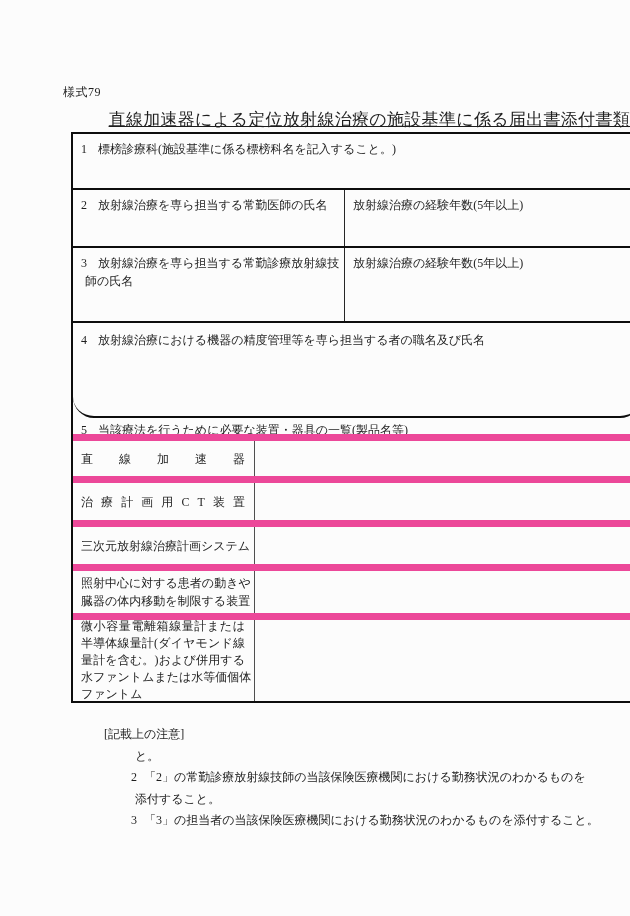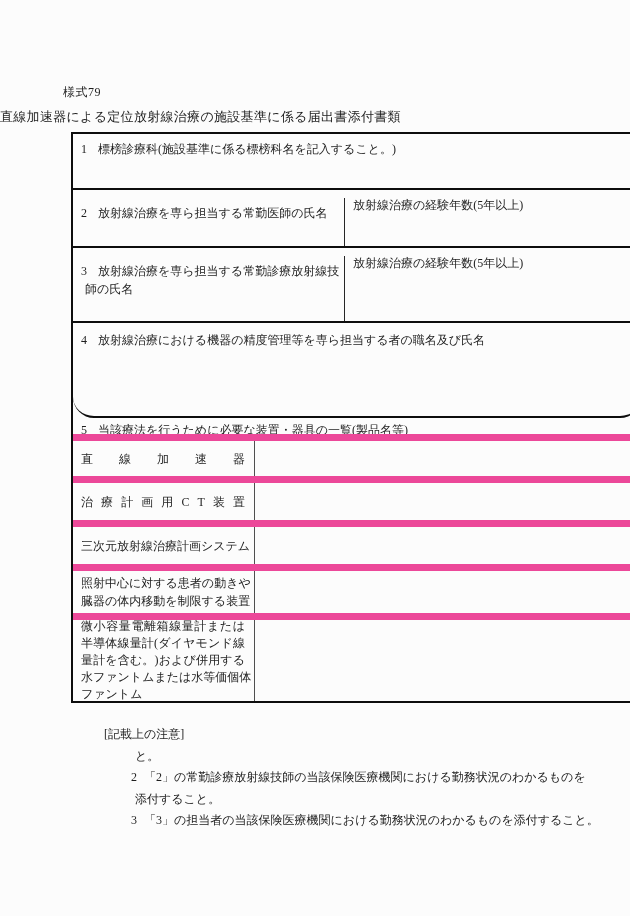--- a/index.html
+++ b/index.html
@@ -20,24 +20,25 @@
     left: 63px;
     top: 84px;
     font-size: 12px;
     letter-spacing: 0.5px;
   }
   .doc-title {
     position: absolute;
     left: 0;
     right: 0;
     top: 108px;
-    text-align: left;
-    font-size: 13px;
+    text-align: right;
+    font-size: 17px;
     letter-spacing: 0.3px;
     white-space: nowrap;
+    text-decoration: underline;
   }
   .table {
     position: absolute;
     left: 71px;
     top: 132px;
     width: 572px;
     border: 2px solid #0d0d0d;
     background: #fcfcfc;
   }
   .trow { width: 100%; overflow: hidden; }
@@ -45,21 +46,20 @@
   .bb-light { border-bottom: 7px solid #ec4899; }
   .r1 { height: 56px; padding: 6px 6px 0 8px; }
   .r2 { height: 58px; display: flex; }
   .r3 { height: 75px; display: flex; }
   .r4 { height: 95px; padding: 8px 6px 0 8px; border-radius: 21px; }
   .r5h { height: 23px; padding: 3px 6px 0 8px; }
   .cell-l2 {
     width: 272px;
     border-right: 1px solid #262626;
     padding: 6px 6px 0 8px;
-    margin-top: 8px;
   }
   .cell-r2 { flex: 1; padding: 6px 4px 0 8px; }
   .num { display: inline-block; width: 17px; }
   .hang2 { padding-left: 4px; white-space: nowrap; }
   .line { white-space: nowrap; line-height: 18px; }
   .erow { display: flex; }
   .e1 { height: 42px; }
   .e2 { height: 44px; }
   .e3 { height: 44px; }
   .e4 { height: 49px; }

